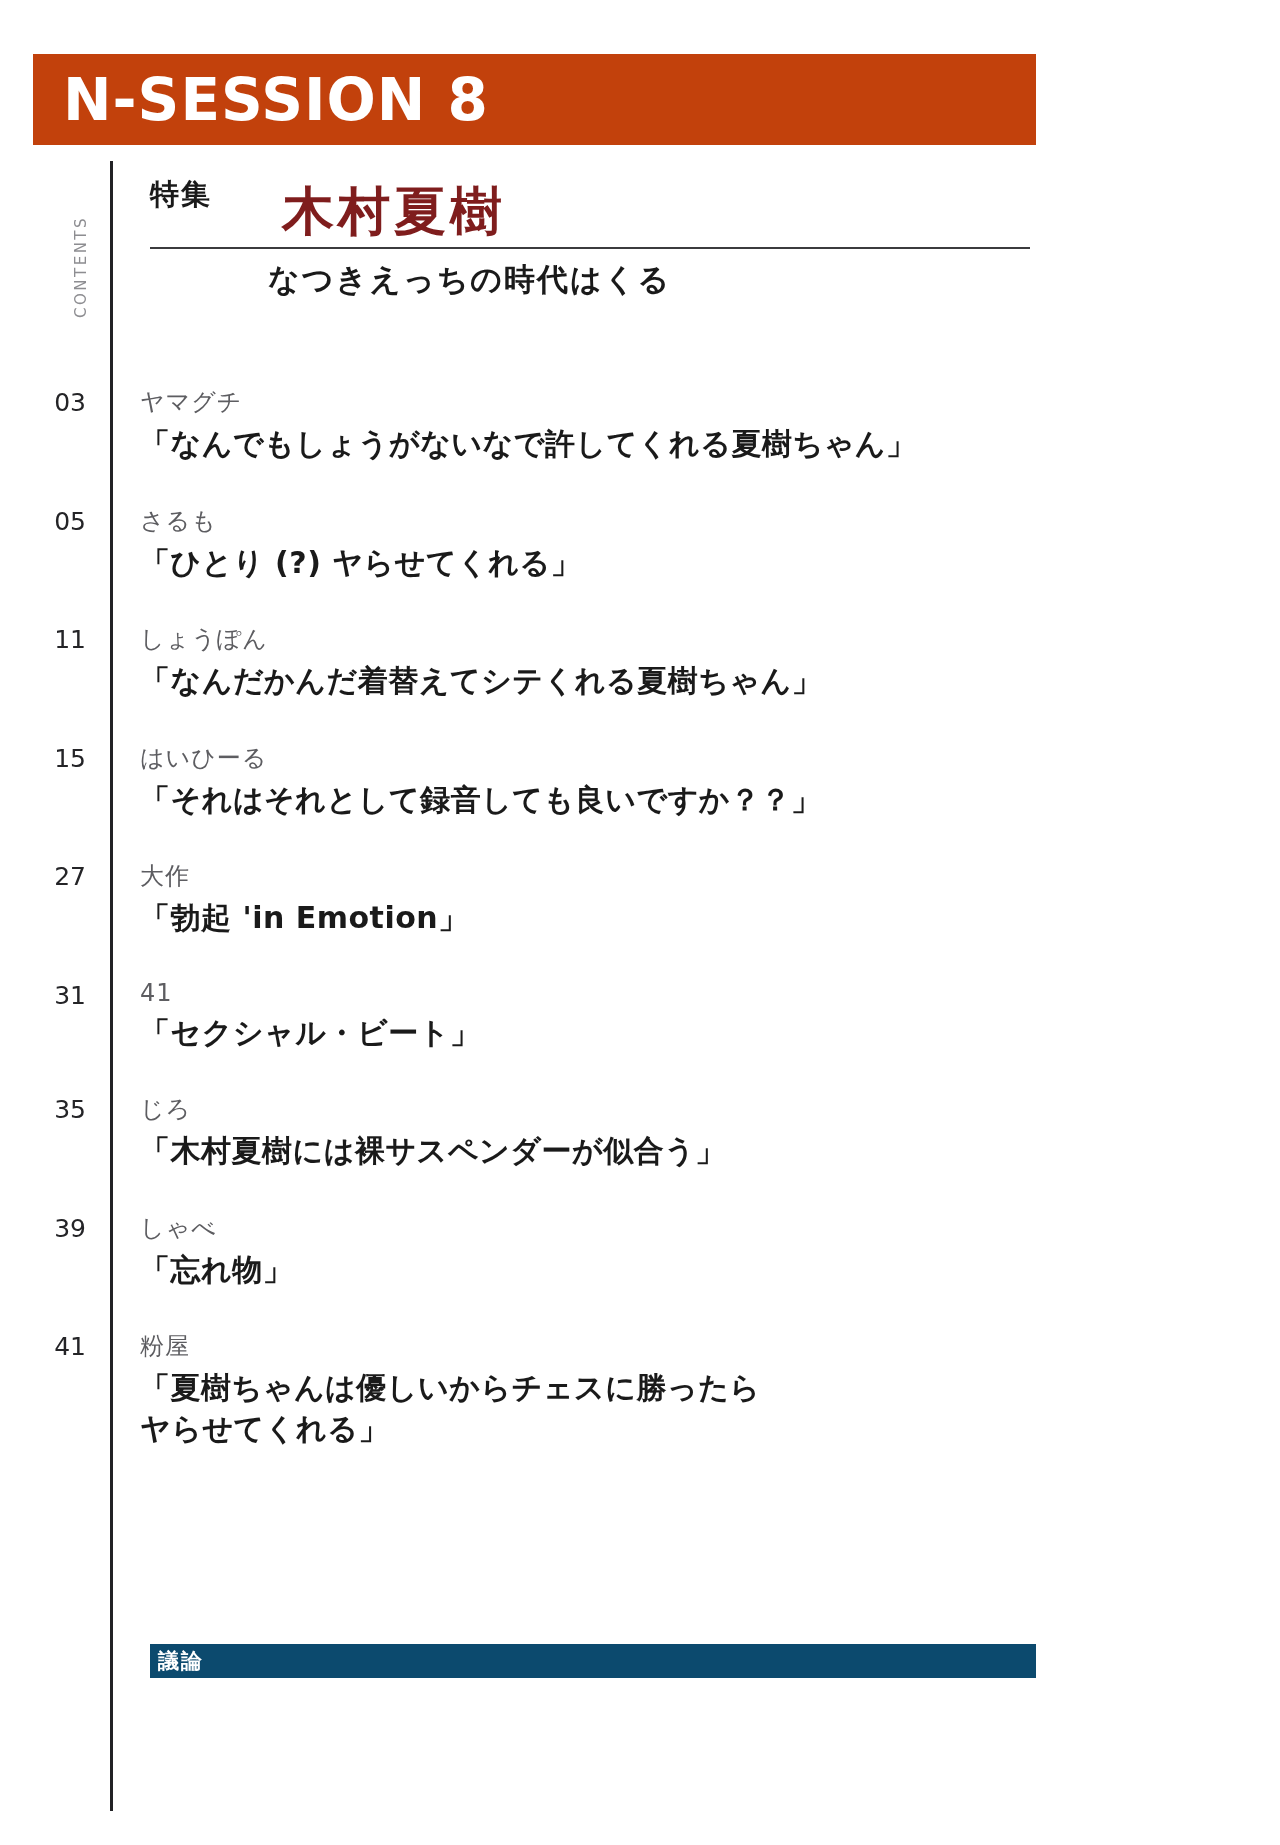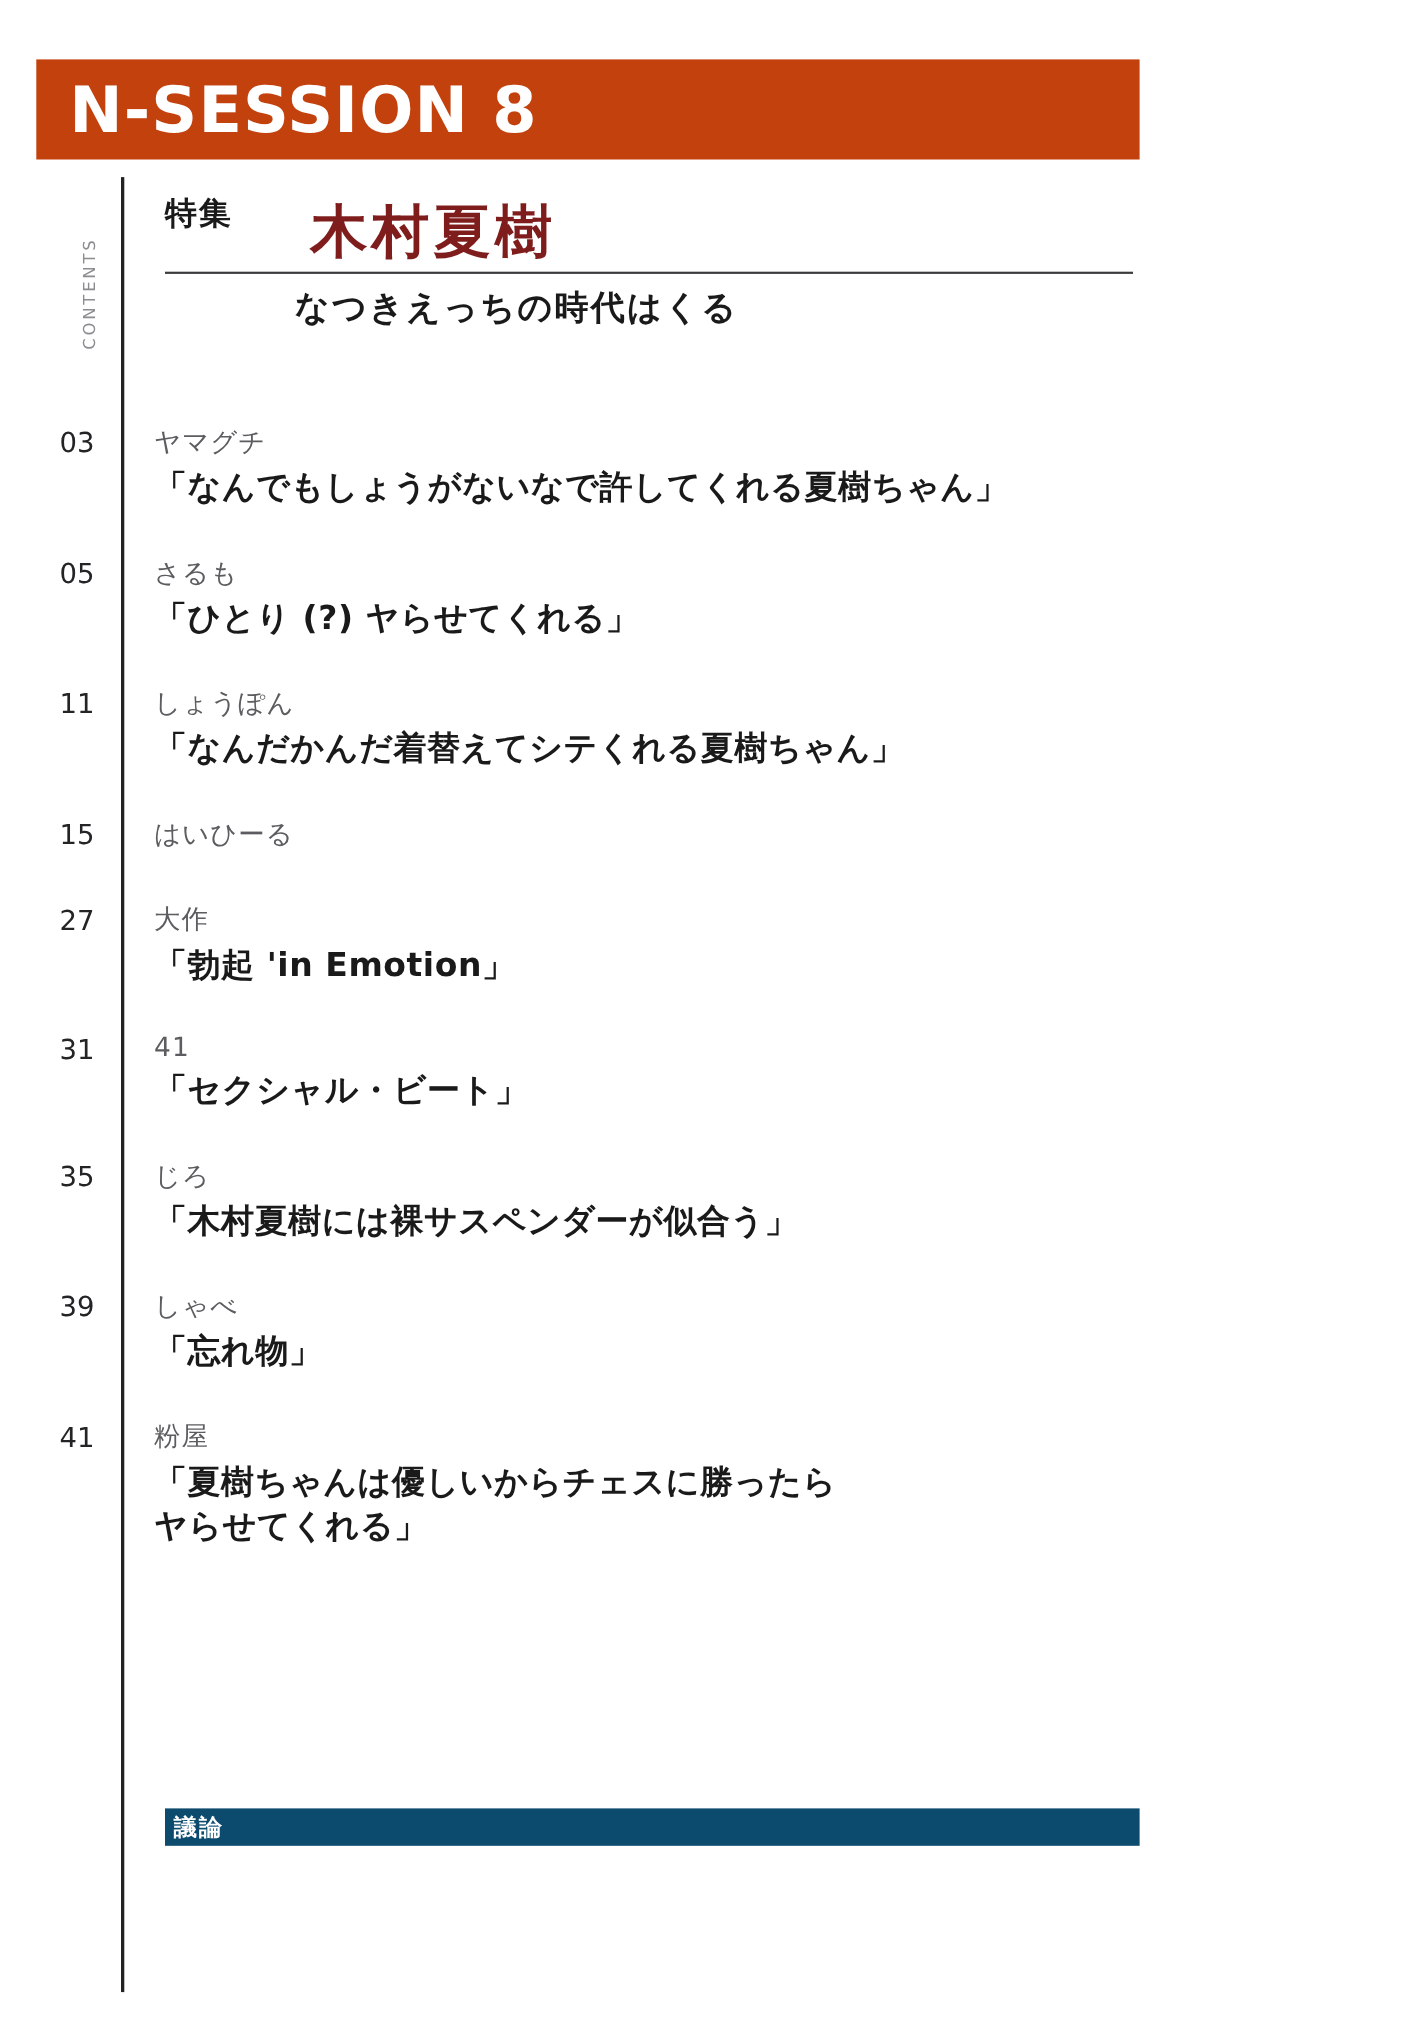--- a/index.html
+++ b/index.html
@@ -230,20 +230,21 @@
       <div class="toc-body">
         <div class="toc-author">しょうぽん</div>
         <div class="toc-title">「なんだかんだ着替えてシテくれる夏樹ちゃん」</div>
       </div>
     </div>
 
     <div class="toc-entry">
       <div class="toc-page">15</div>
       <div class="toc-body">
         <div class="toc-author">はいひーる</div>
+        <div class="toc-title">「それはそれとして録音しても良いですか？？」</div>
       </div>
     </div>
 
     <div class="toc-entry">
       <div class="toc-page">27</div>
       <div class="toc-body">
         <div class="toc-author">大作</div>
         <div class="toc-title">「勃起 'in Emotion」</div>
       </div>
     </div>

